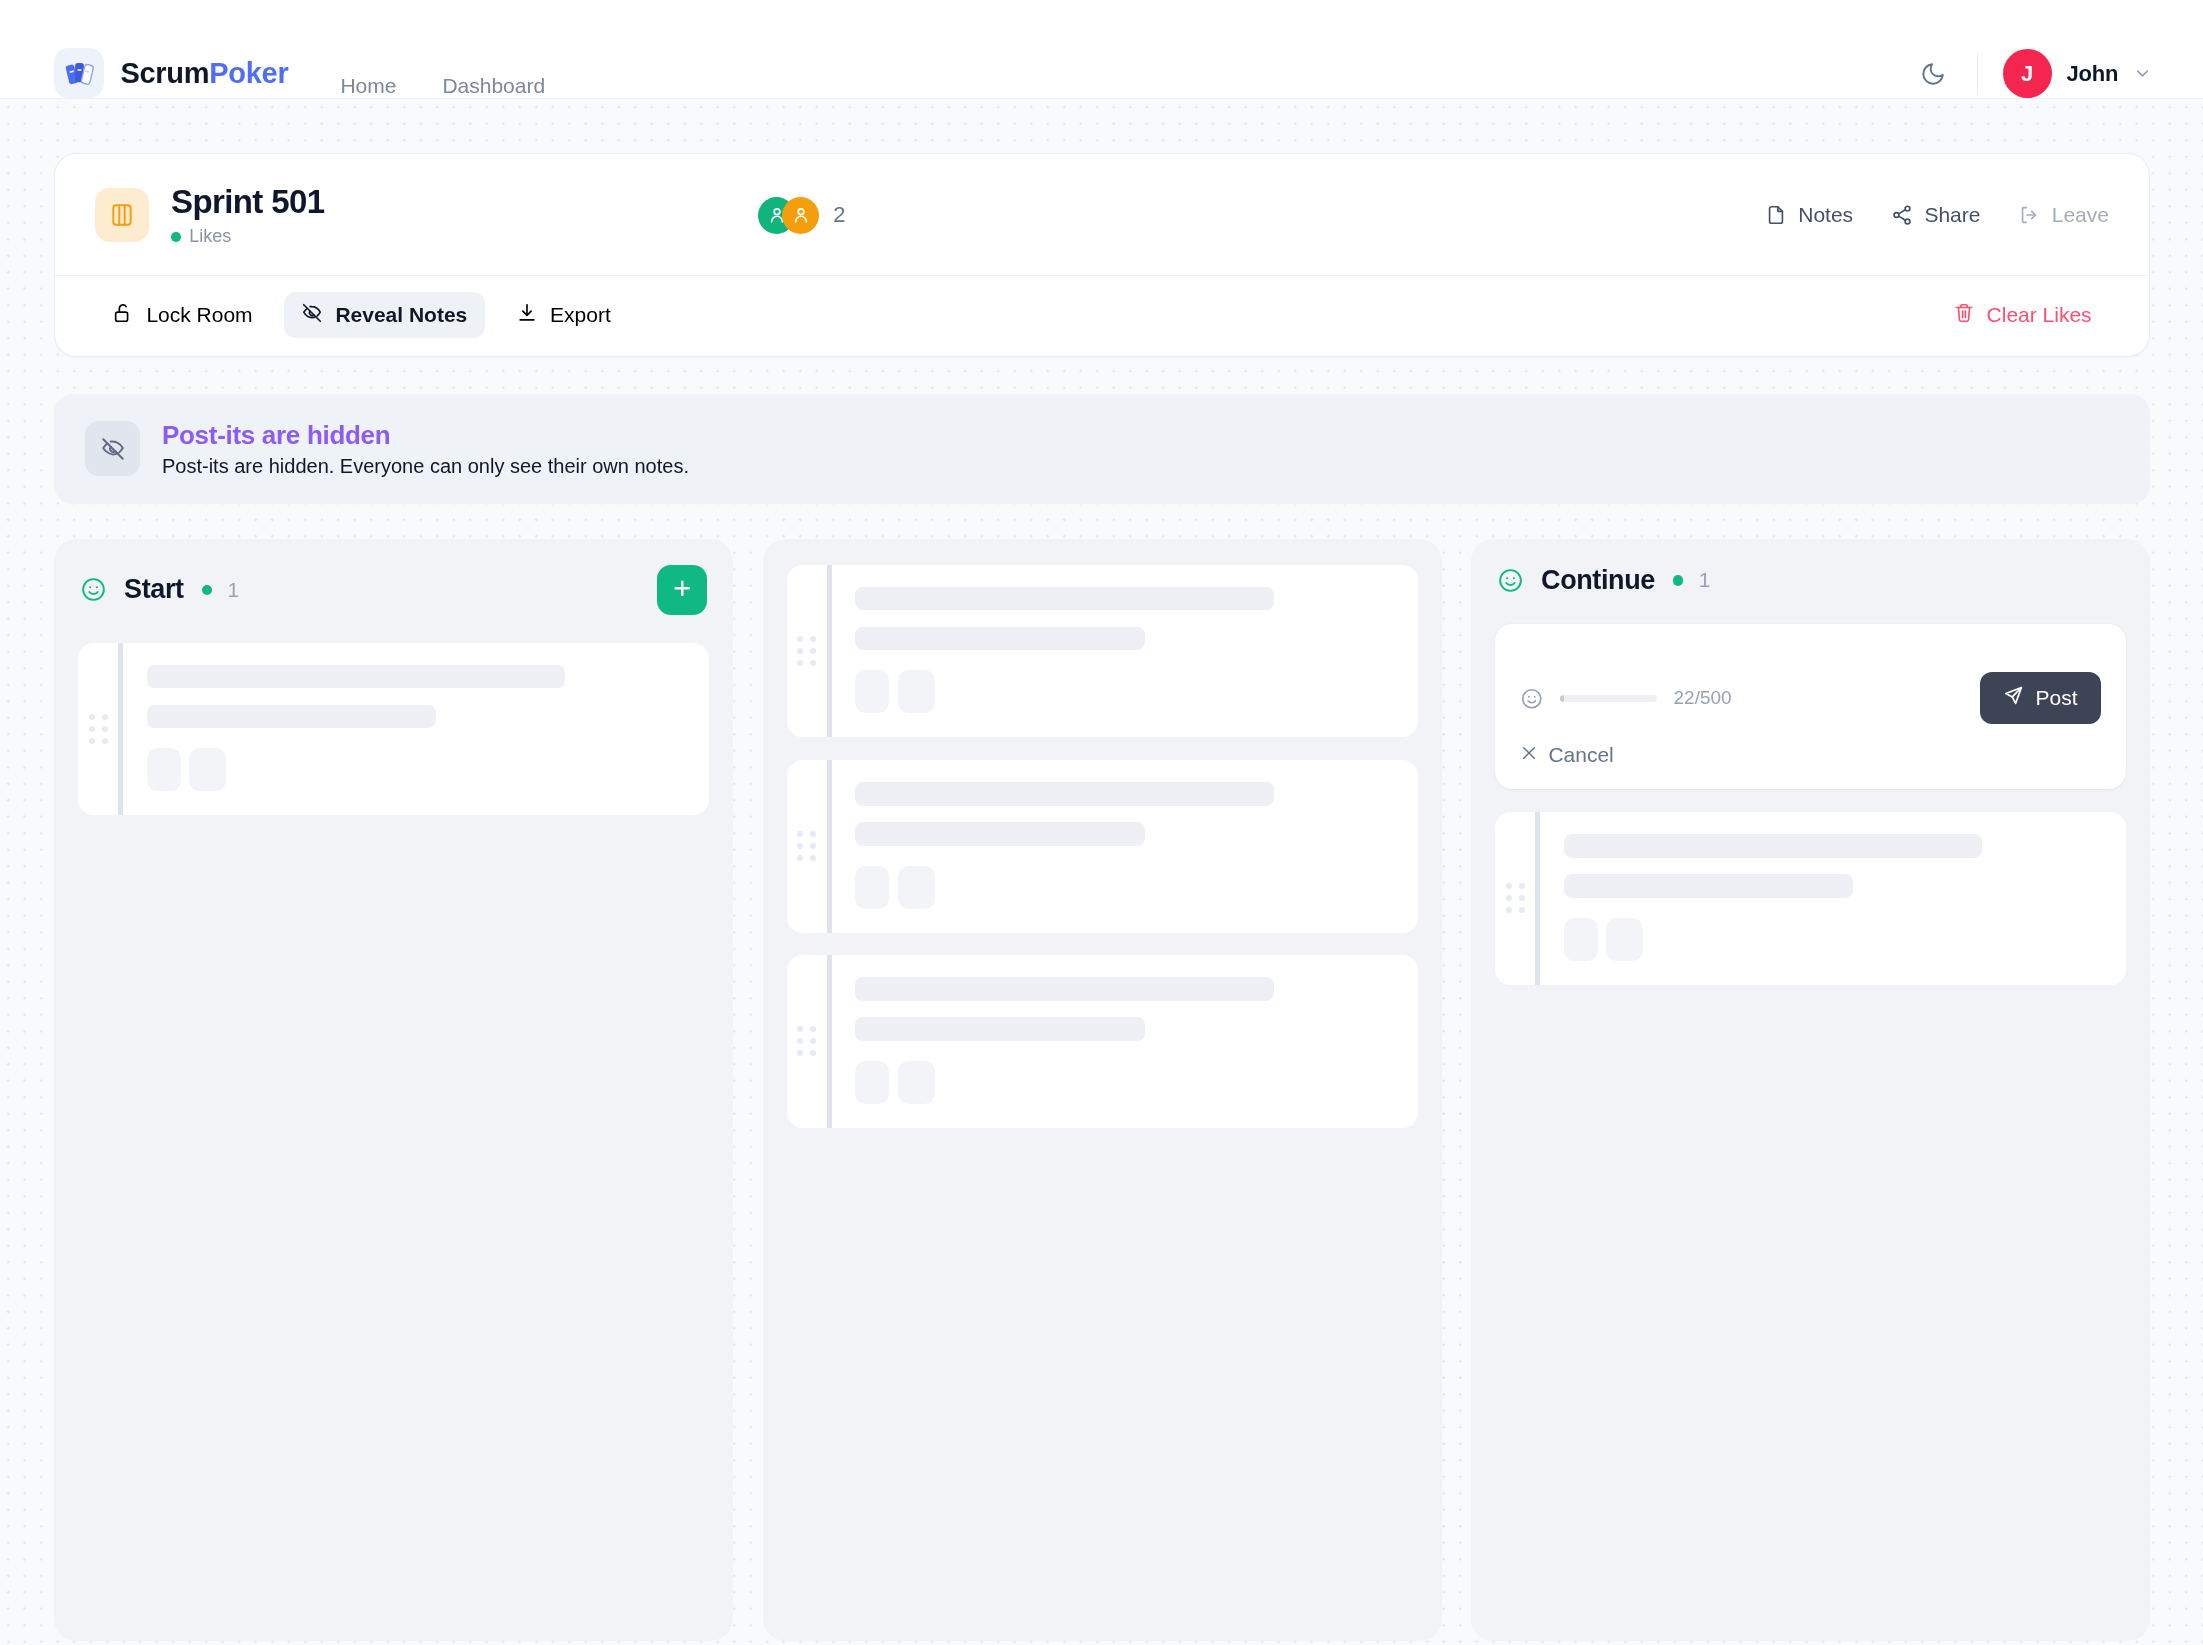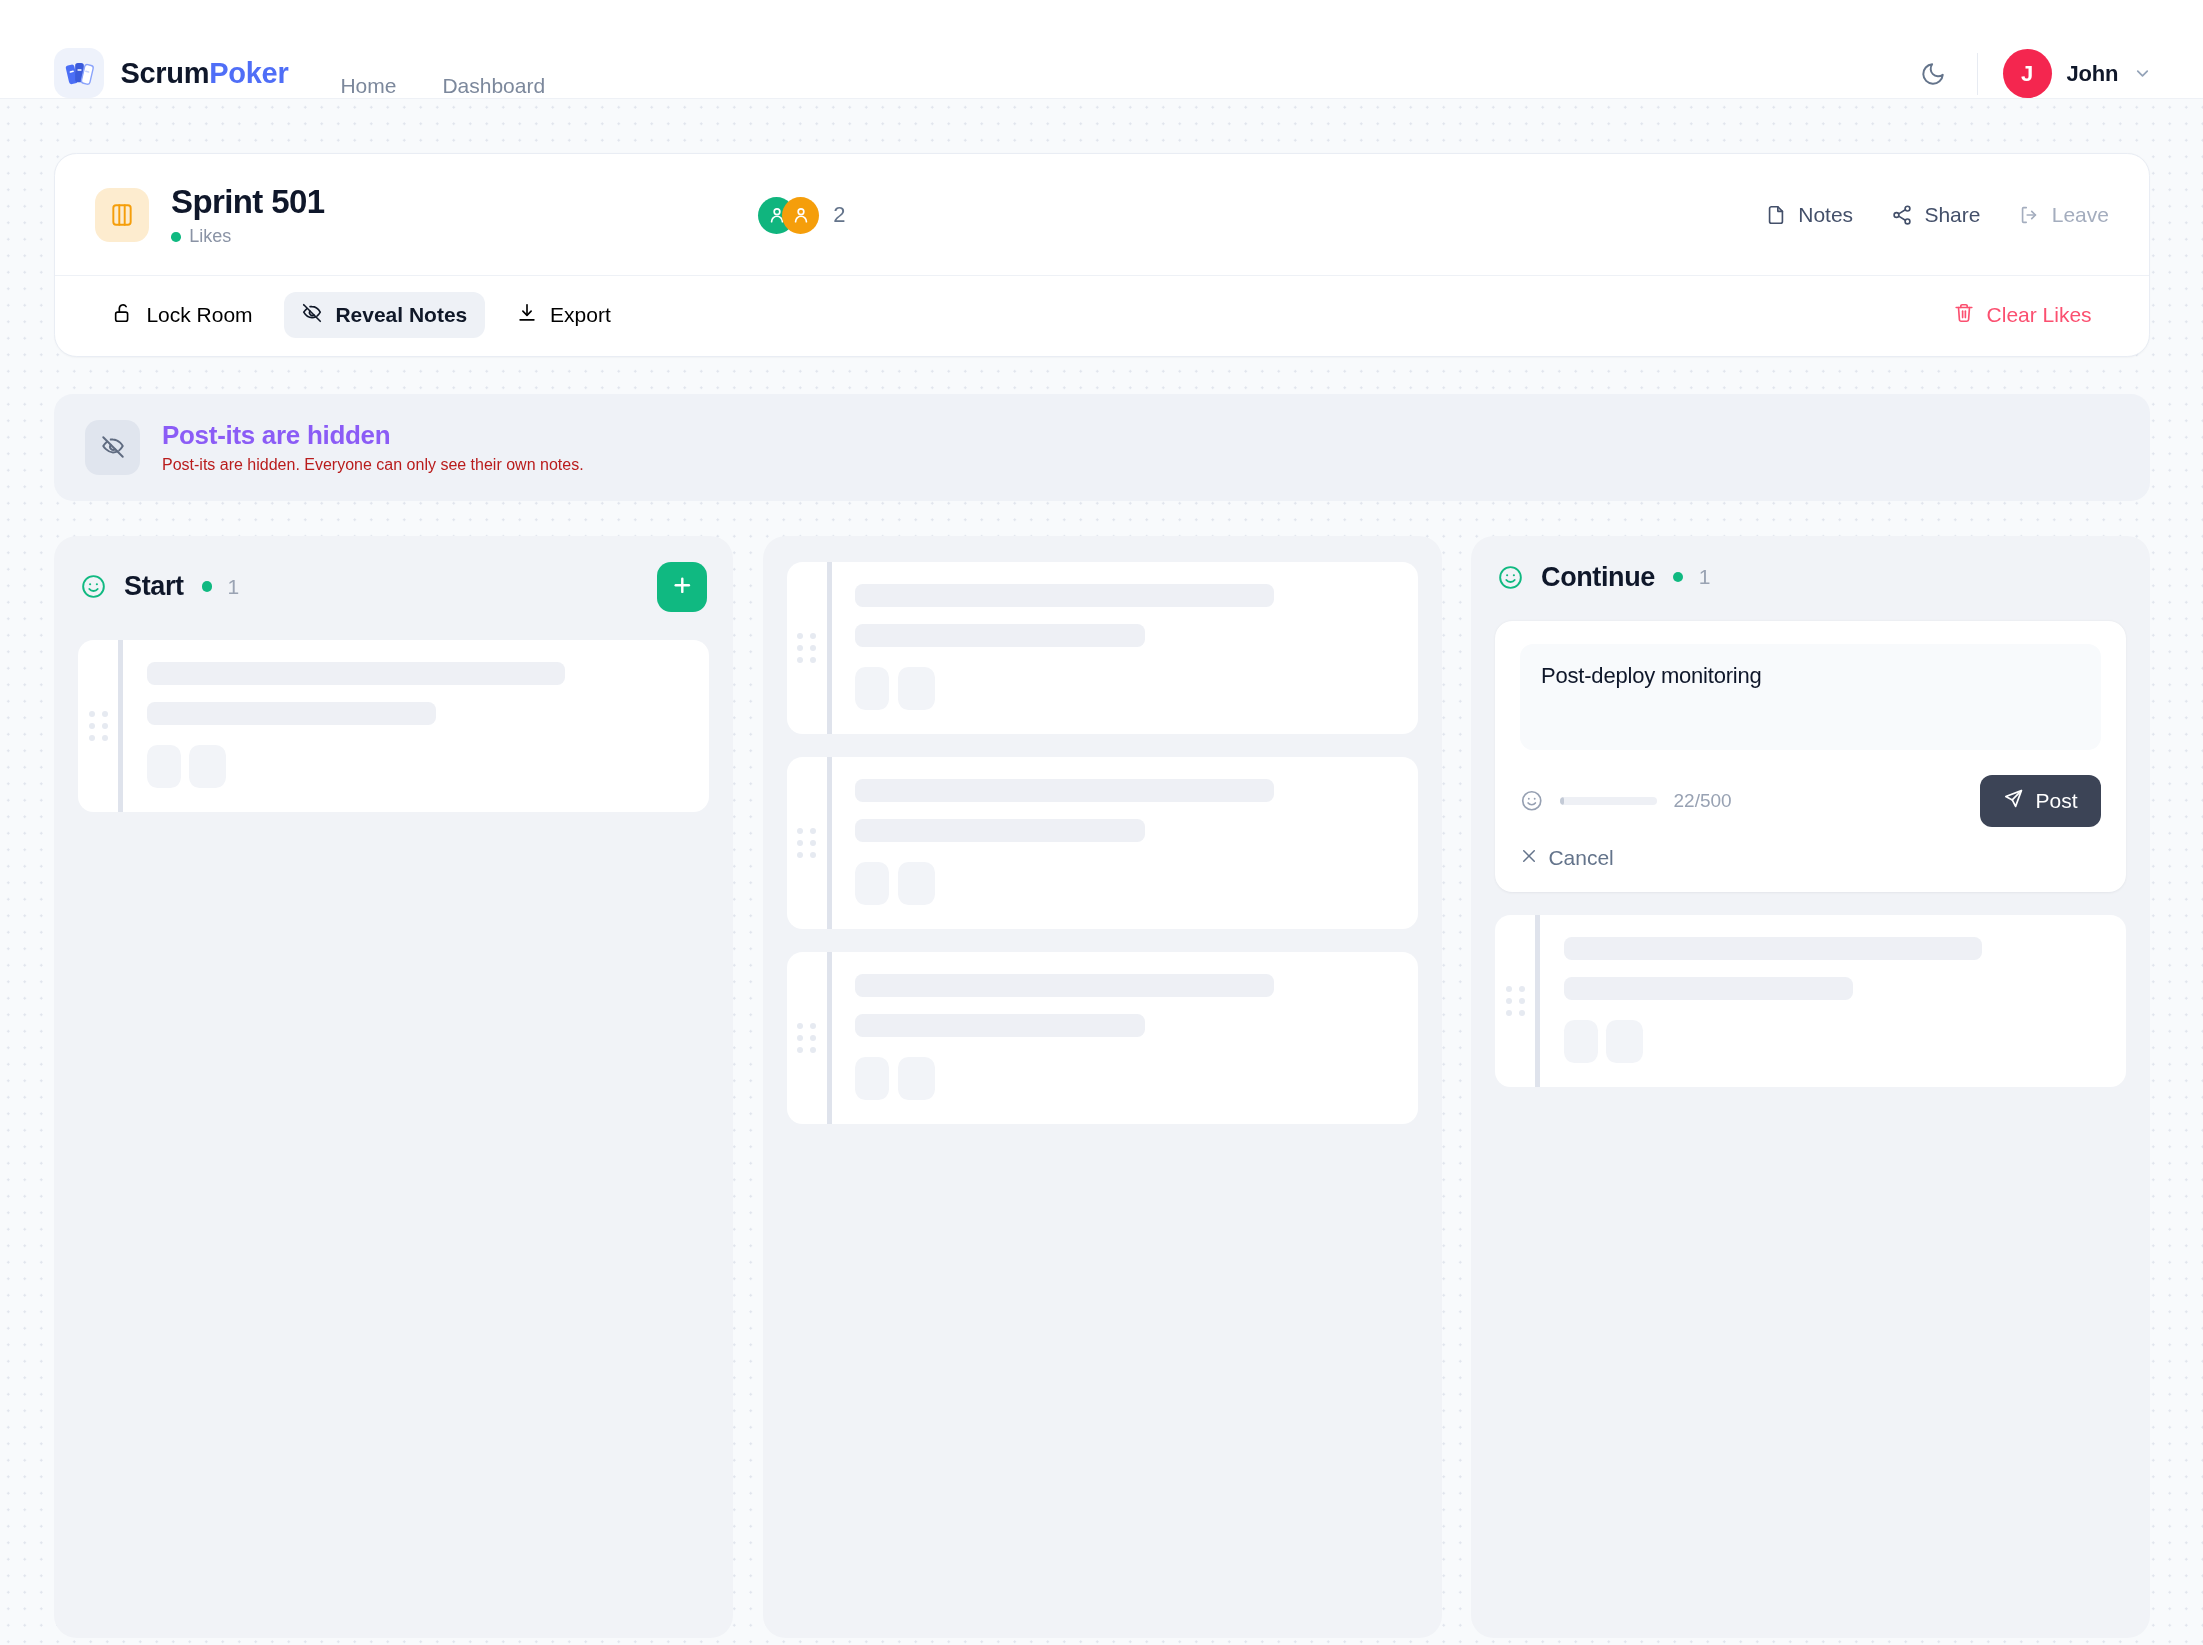--- a/index.html
+++ b/index.html
@@ -120,21 +120,21 @@
     background: #eff2f7;
     border-radius: 19px;
     display: flex; align-items: center; gap: 22px;
     padding: 26px 31px;
   }
   .banner-ic {
     width: 55px; height: 55px; border-radius: 14px; background: #e0e5ee;
     display: flex; align-items: center; justify-content: center; color: #5f6b80; flex: none;
   }
   .banner-title { font-size: 26px; font-weight: 700; letter-spacing: -0.3px; color: #8b5cf6; }
-  .banner-sub { font-size: 16px; color: #b91c1c; margin-top: 4.3px; }
+  .banner-sub { font-size: 20px; color: #0f172a; margin-top: 4.3px; }
 
   
   .board {
     display: grid;
     grid-template-columns: repeat(3, 1fr);
     gap: 29.5px;
     padding: 35px 54px 0 54px;
   }
   .col {
     background: #f1f3f7;
@@ -501,23 +501,20 @@
             <circle cx="15" cy="10" r="0.95" fill="#10b981" stroke="none"></circle>
             <path d="M8.3 14.2a4.6 4.6 0 0 0 7.4 0" stroke-linecap="round"></path>
           </svg>
       </span>
       <span class="col-name">Continue</span>
       <span class="col-dot" style="background:#10b981"></span>
       <span class="col-count">1</span>
     </div>
 
     <div class="compose">
-      <div class="compose-area">
-        <div class="compose-text">Post-deploy monitoring</div>
-      </div>
       <div class="compose-row">
         <span class="emoji-btn">
           <svg width="23.5" height="23.5" viewBox="0 0 24 24" fill="none" stroke="currentColor" stroke-width="1.7">
               <circle cx="12" cy="12" r="9.2"></circle>
               <circle cx="9" cy="10" r="0.95" fill="currentColor" stroke="none"></circle>
               <circle cx="15" cy="10" r="0.95" fill="currentColor" stroke="none"></circle>
               <path d="M8.3 14.2a4.6 4.6 0 0 0 7.4 0" stroke-linecap="round"></path>
             </svg>
         </span>
         <span class="progress">

